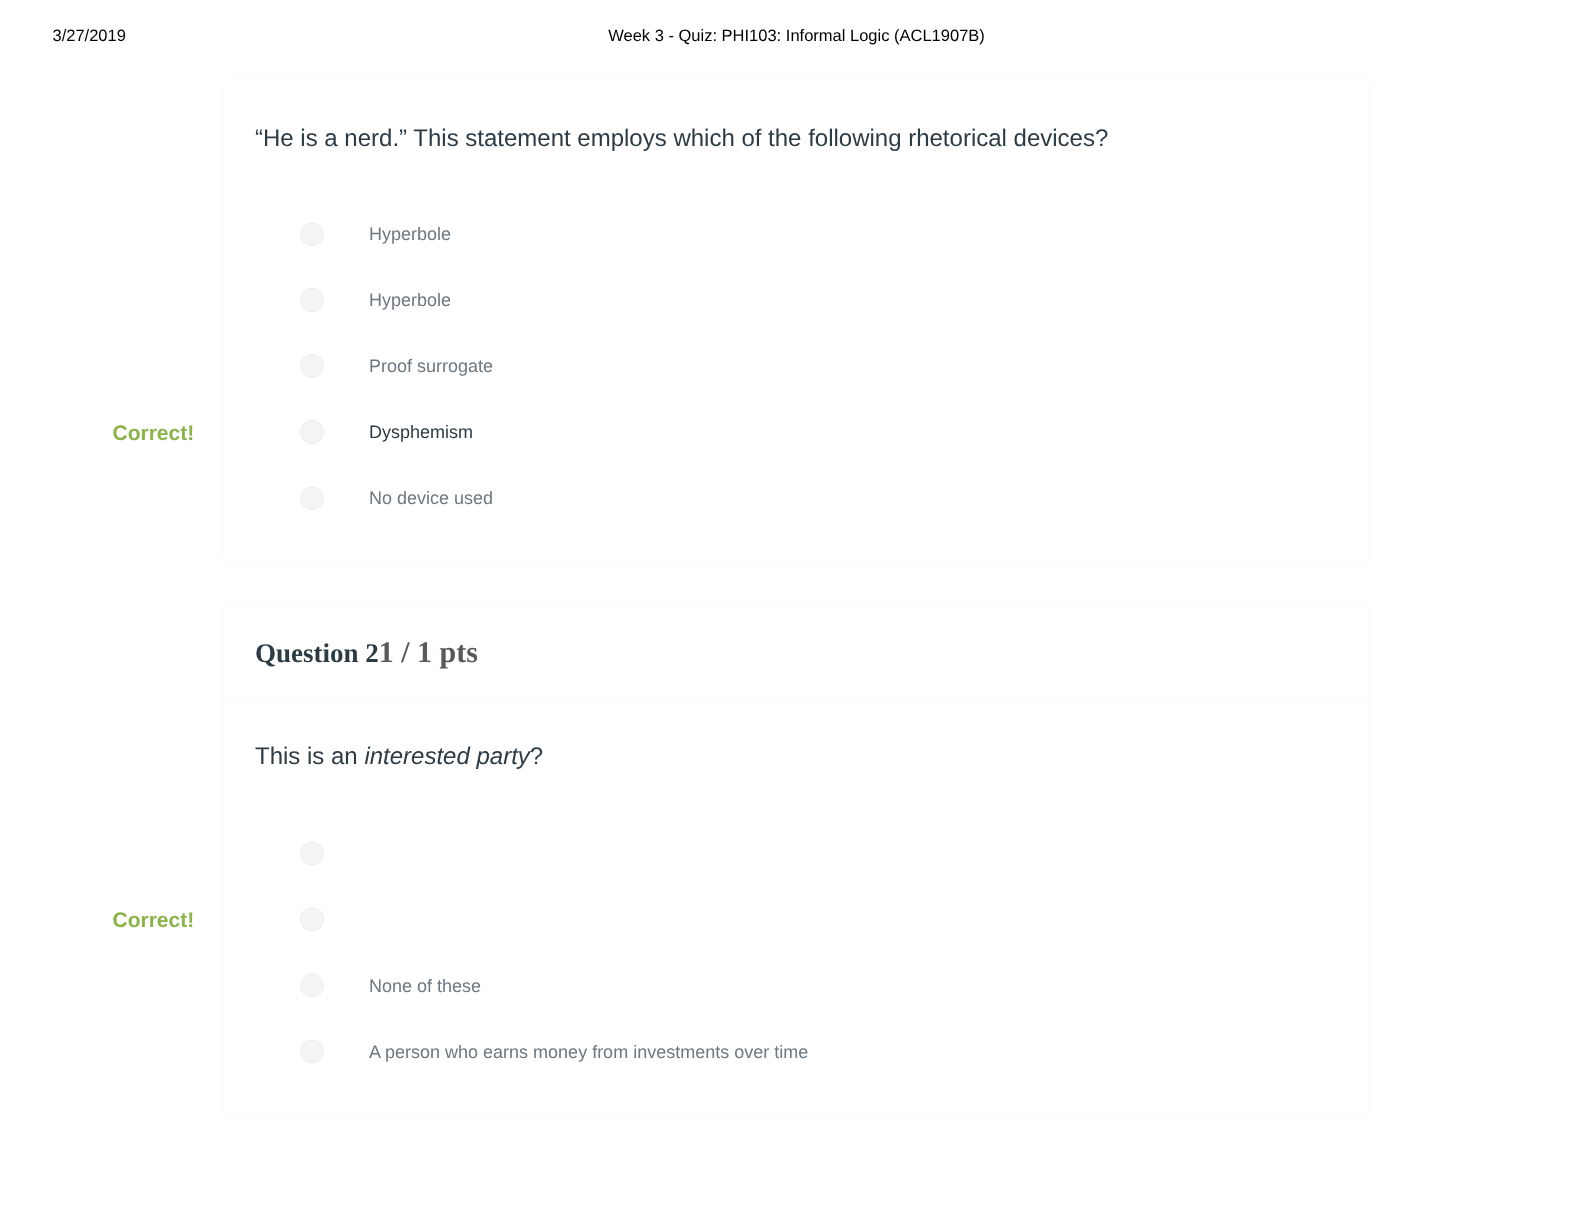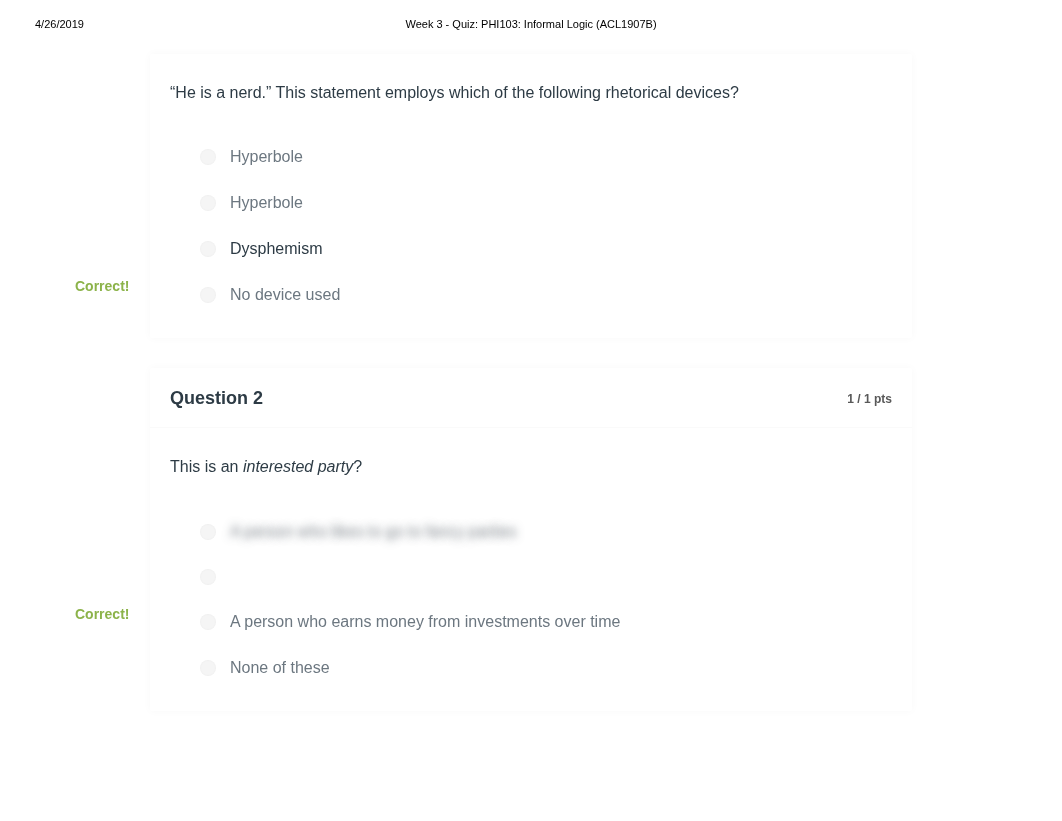--- a/index.html
+++ b/index.html
@@ -55,22 +55,23 @@
   .answer-bubble {
     width: 16px;
     height: 16px;
     border-radius: 50%;
     background: #f5f5f5;
     box-shadow: inset 0 0 2px rgba(0,0,0,0.05);
     margin-right: 14px;
     flex-shrink: 0;
   }
   .answer-text {
-    font-size: 16px;
+    font-size: 12px;
     color: #6c7780;
+    margin-left: 16px;
   }
   .answer-text.selected {
     color: #2d3b45;
     font-weight: 400;
     text-align: right;
   }
   .answer-text.blurred {
     color: transparent;
     text-shadow: 0 0 8px rgba(60,70,80,0.7);
     user-select: none;
@@ -80,47 +81,46 @@
     font-weight: 600;
   }
   .correct-label {
     position: absolute;
     left: -95px;
     top: 50%;
     transform: translateY(-50%);
     color: #8cb34a;
     font-size: 14px;
     font-weight: 700;
-    margin-top: 37px;
   }
   .question-header {
     display: flex;
-    justify-content: space-between;
     align-items: center;
     padding: 20px 20px 18px 20px;
     border-bottom: 1px solid rgba(0,0,0,0.02);
+    font-family: Liberation Serif, serif;
   }
   .question-title {
     font-size: 18px;
     font-weight: 700;
     color: #2d3b45;
   }
   .question-pts {
-    font-size: 12px;
+    font-size: 20px;
     font-weight: 700;
     color: #595959;
   }
   .card-wrap { position: relative; }
   .gap { height: 30px; }
 </style>
 </head>
 <body>
 
 <div class="header">
-  <span class="header-date">4/26/2019</span>
+  <span class="header-date">3/27/2019</span>
   <span class="header-title">Week 3 - Quiz: PHI103: Informal Logic (ACL1907B)</span>
 </div>
 
 <div class="content">
 
   <div class="card-wrap">
     <div class="question-card">
       <div class="question-body">
         <div class="question-text">“He is a nerd.” This statement employs which of the following rhetorical devices?</div>
         <div class="answers">
@@ -128,20 +128,24 @@
           <div class="answer-row">
             <div class="answer-bubble"></div>
             <div class="answer-text">Hyperbole</div>
           </div>
 
           <div class="answer-row">
             <div class="answer-bubble"></div>
             <div class="answer-text">Hyperbole</div>
           </div>
 
+          <div class="answer-row">
+            <div class="answer-bubble"></div>
+            <div class="answer-text">Proof surrogate</div>
+          </div>
 
           <div class="answer-row">
             <span class="correct-label">Correct!</span>
             <div class="answer-bubble"></div>
             <div class="answer-text selected">Dysphemism</div>
           </div>
 
           <div class="answer-row">
             <div class="answer-bubble"></div>
             <div class="answer-text">No device used</div>
@@ -161,36 +165,35 @@
         <div class="question-pts">1 / 1 pts</div>
       </div>
       <div class="question-body">
         <div class="question-text">
           <span>This is an </span><span class="italic">interested party</span><span>?</span>
         </div>
         <div class="answers">
 
           <div class="answer-row">
             <div class="answer-bubble"></div>
-            <div class="answer-text blurred">A person who likes to go to fancy parties</div>
           </div>
 
           <div class="answer-row">
             <span class="correct-label">Correct!</span>
             <div class="answer-bubble"></div>
           </div>
 
           <div class="answer-row">
             <div class="answer-bubble"></div>
-            <div class="answer-text">A person who earns money from investments over time</div>
+            <div class="answer-text">None of these</div>
           </div>
 
           <div class="answer-row">
             <div class="answer-bubble"></div>
-            <div class="answer-text">None of these</div>
+            <div class="answer-text">A person who earns money from investments over time</div>
           </div>
 
         </div>
       </div>
     </div>
   </div>
 
 </div>
 
 </body></html>

